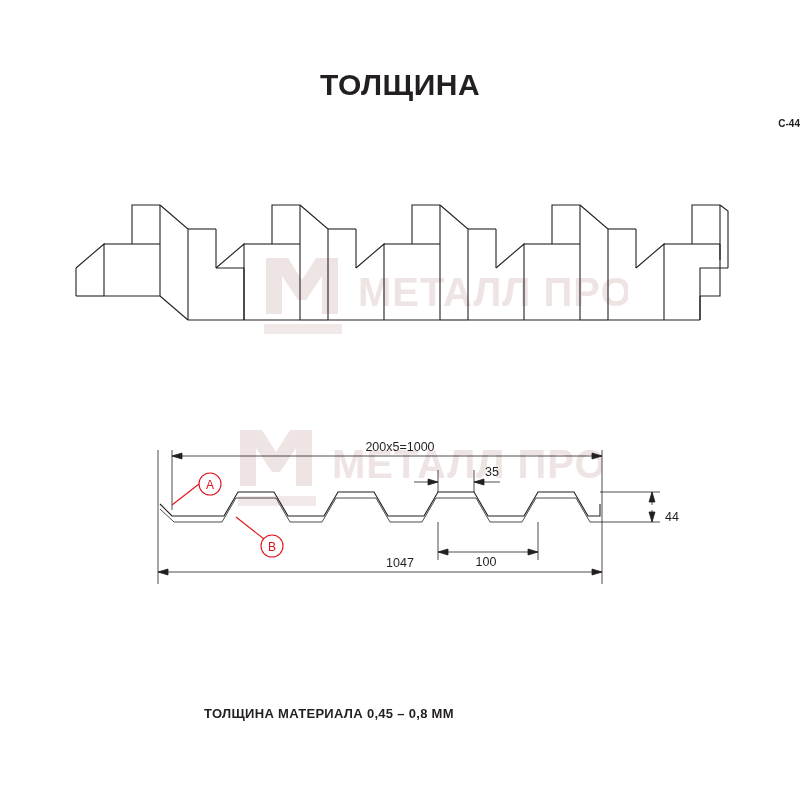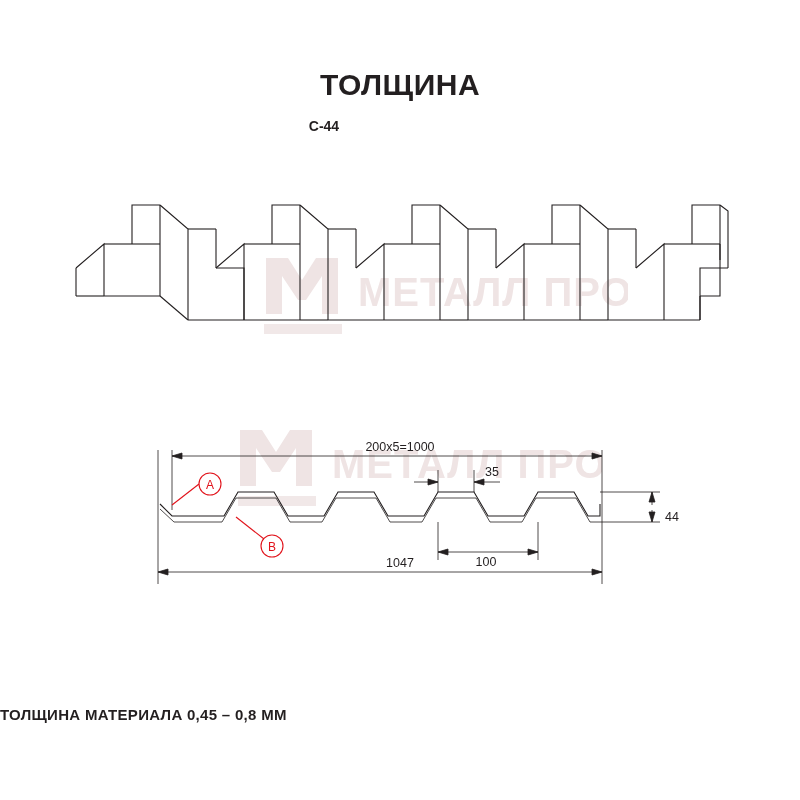--- a/index.html
+++ b/index.html
@@ -27,32 +27,33 @@
     text-align: center;
     font-size: 30px;
     font-weight: bold;
     letter-spacing: 0.5px;
     color: #231f20;
   }
   .subtitle {
     position: absolute;
     top: 118px;
     left: 0;
-    width: 648px;
+    width: 800px;
+    text-align: right;
+    font-size: 10px;
+    font-weight: bold;
+    color: #231f20;
+  }
+  .footer-note {
+    position: absolute;
+    top: 706px;
+    left: 0;
+    width: 658px;
     text-align: center;
-    font-size: 14px;
-    font-weight: bold;
-    color: #231f20;
-  }
-  .footer-note {
-    position: absolute;
-    top: 706px;
-    left: 0;
-    width: 658px;
-    font-size: 15px;
+    font-size: 13px;
     font-weight: bold;
     letter-spacing: 0.3px;
     color: #231f20;
   }
   .drawing {
     position: absolute;
     top: 0;
     left: 0;
   }
   .wm {

